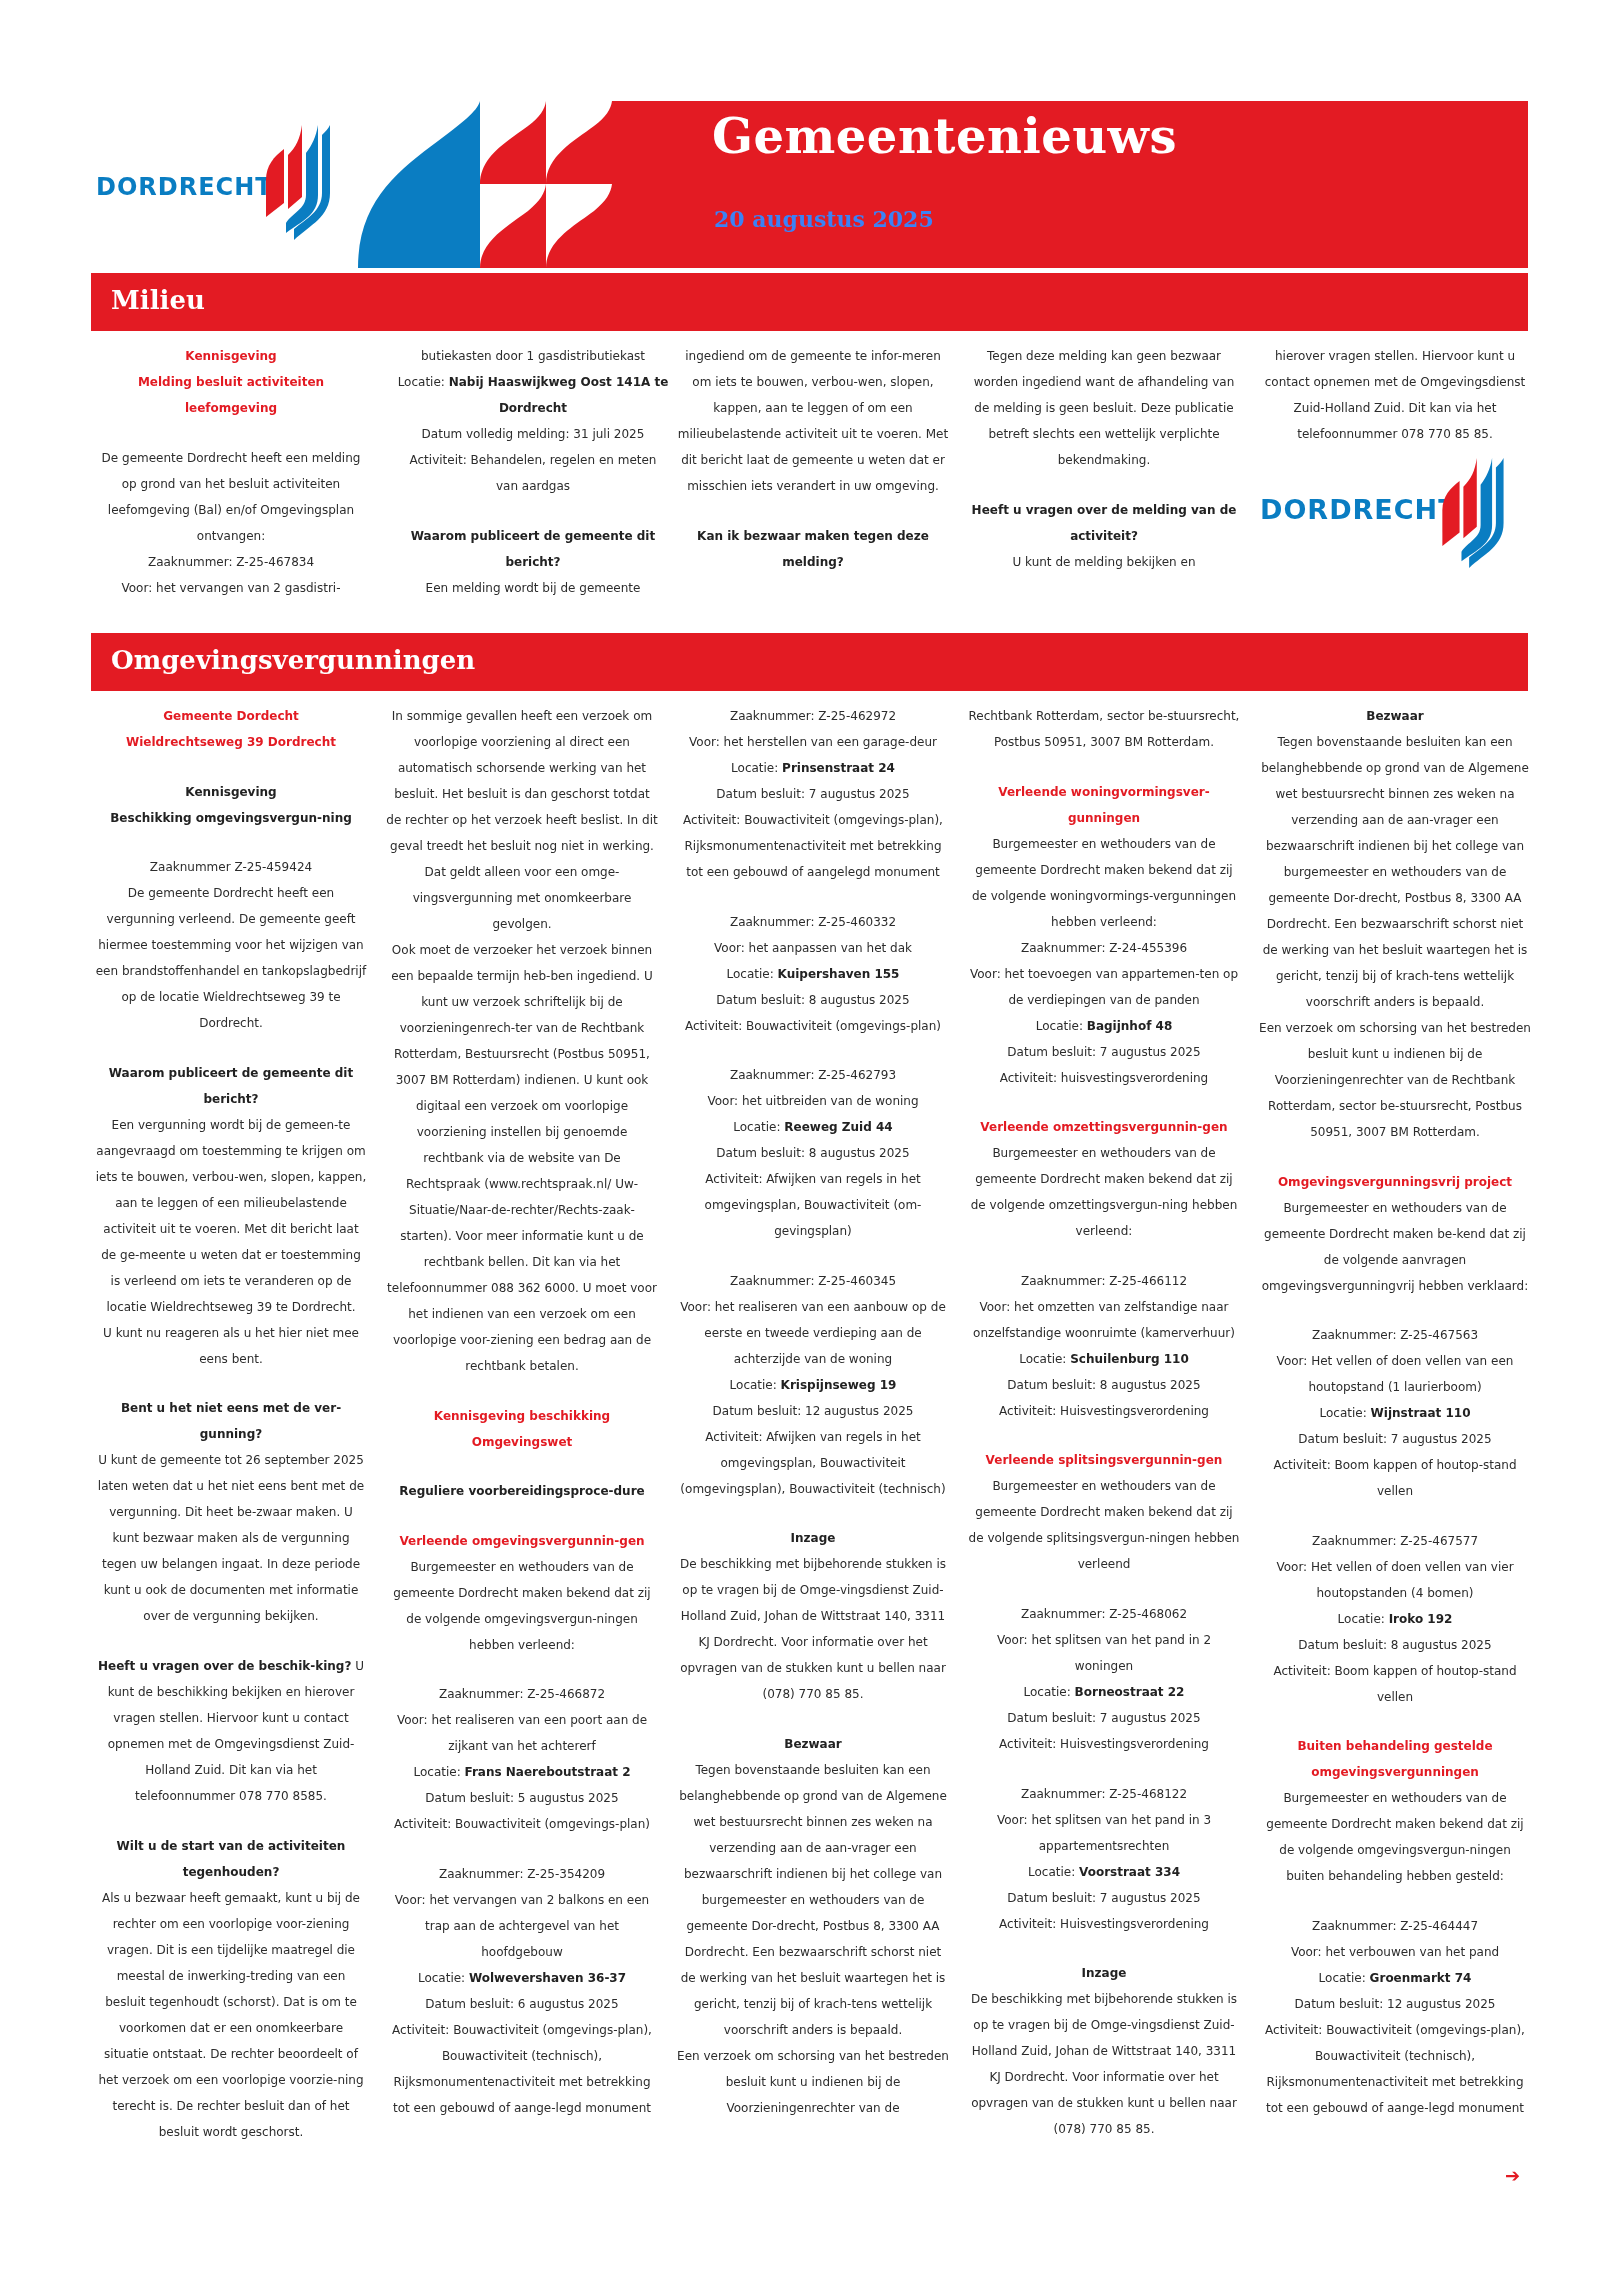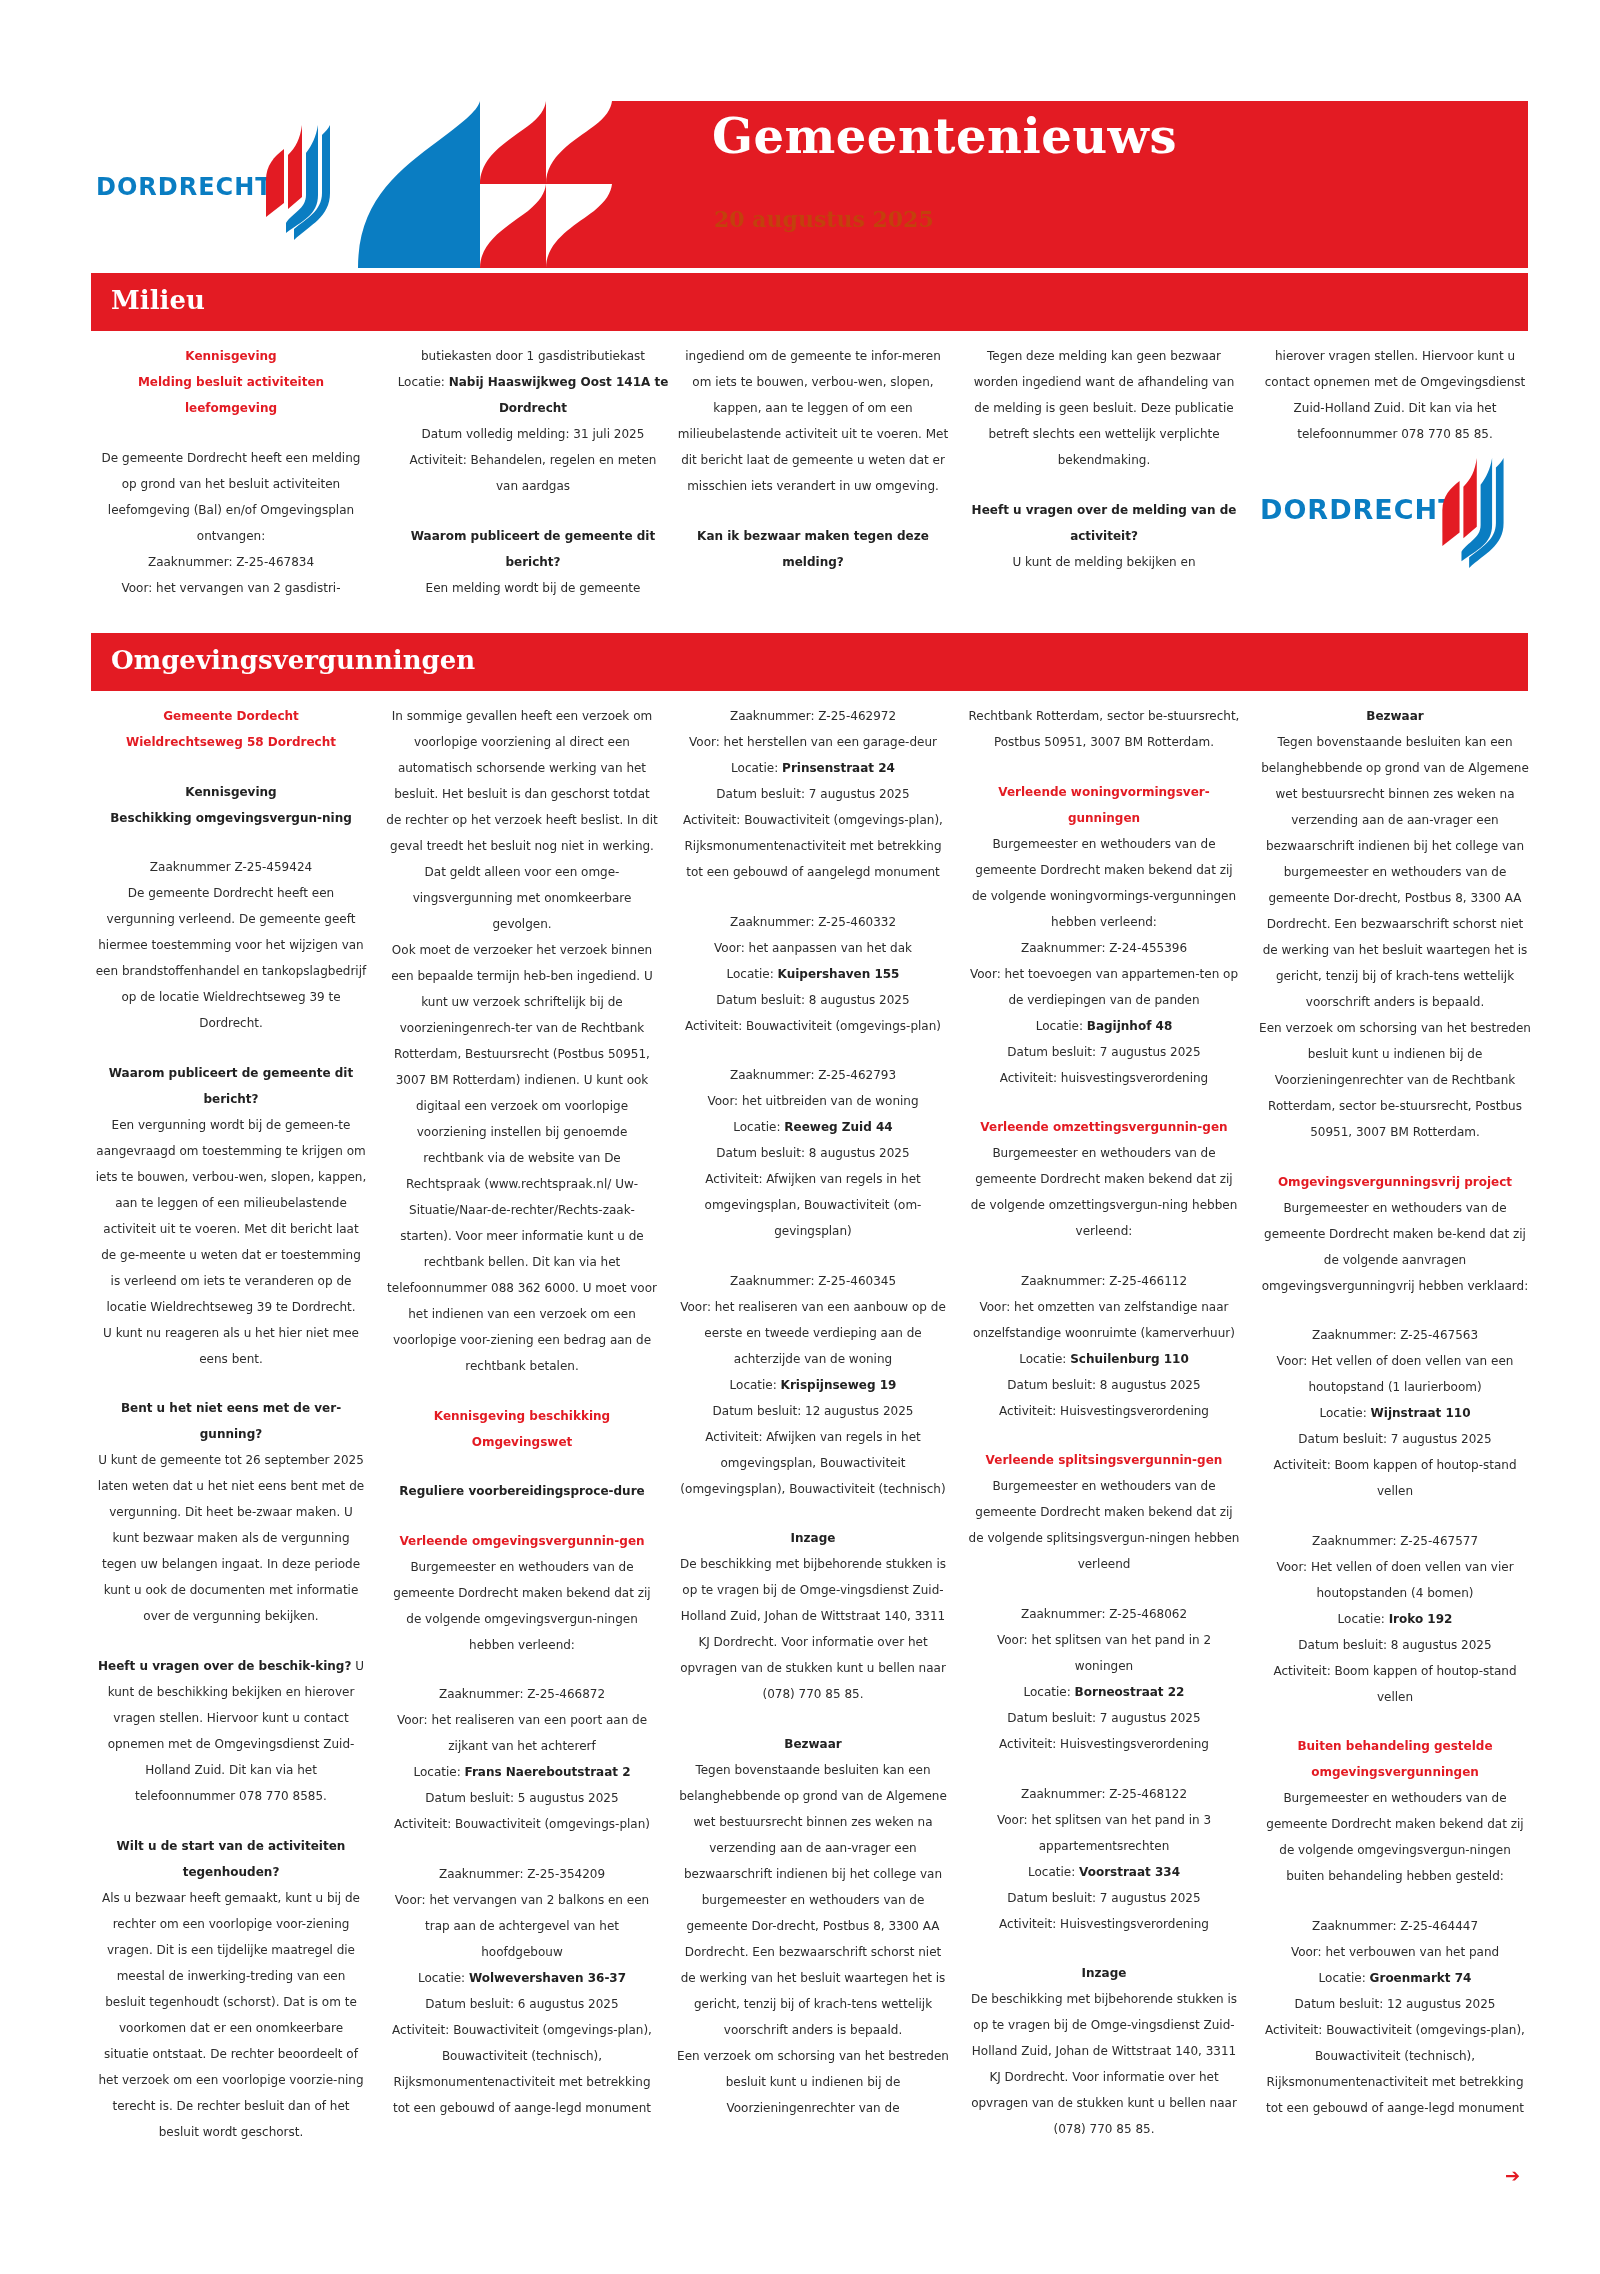--- a/index.html
+++ b/index.html
@@ -9,21 +9,21 @@
   .page-number { position: absolute; left: 1511px; top: 103px; font-size: 11px; font-weight: bold; color: #e31b23; }
 
   
   .logo-small { position: absolute; left: 96px; top: 125px; width: 255px; height: 115px; }
   .logo-small .wordmark { position: absolute; left: 0; top: 48px; font-family: "DejaVu Sans", sans-serif; font-weight: bold; font-size: 24px; letter-spacing: 1px; color: #0a7dc2; }
   .logo-small svg { position: absolute; left: 166px; top: 0; }
 
   .masthead-art { position: absolute; left: 358px; top: 101px; }
   .masthead-bar { position: absolute; left: 688px; top: 101px; width: 840px; height: 167px; background: #e31b23; }
   .masthead-title { position: absolute; left: 712px; top: 108px; font-family: "DejaVu Serif", serif; font-weight: bold; font-size: 48px; color: #ffffff; letter-spacing: 0.5px; }
-  .masthead-date { position: absolute; left: 714px; top: 206px; font-family: "DejaVu Serif", serif; font-weight: bold; font-size: 22px; color: #c2410c; }
+  .masthead-date { position: absolute; left: 714px; top: 206px; font-family: "DejaVu Serif", serif; font-weight: bold; font-size: 22px; color: #3b82f6; }
 
   
   .section-header { position: absolute; left: 91px; width: 1437px; height: 58px; background: #e31b23; }
   .section-header .label { position: absolute; left: 20px; top: 12px; font-family: "DejaVu Serif", serif; font-weight: bold; font-size: 26px; color: #ffffff; }
   #milieu-header { top: 273px; }
   #omg-header { top: 633px; }
 
   
   .col { position: absolute; width: 272px; font-size: 12px; line-height: 26px; color: #2c2c2c; white-space: pre-line; text-align: center; }
   .col p { margin: 0; }
@@ -96,21 +96,21 @@
     <path d="M26 30 C34 22 38 14 40 0 L40 72 L26 84 Z" fill="#e31b23"></path>
     <path d="M44 28 C50 20 54 12 56 0 L56 70 C56 90 40 96 24 108 L24 98 C30 88 44 84 44 70 Z" fill="#0a7dc2"></path>
     <path d="M60 10 C64 6 66 4 68 0 L68 68 C68 92 48 100 32 115 L32 104 C44 94 60 86 60 68 Z" fill="#0a7dc2"></path>
   </svg>
 </div>
 
 <div class="section-header" id="omg-header">
   <span class="label">Omgevingsvergunningen</span>
 </div>
 <div class="col" id="o1"><p class="red">Gemeente Dordecht
-Wieldrechtseweg 58 Dordrecht</p><p class="gap"></p><p class="bold">Kennisgeving
+Wieldrechtseweg 39 Dordrecht</p><p class="gap"></p><p class="bold">Kennisgeving
 Beschikking omgevingsvergun-ning</p><p class="gap"></p><p>Zaaknummer Z-25-459424
 De gemeente Dordrecht heeft een vergunning verleend. De gemeente geeft hiermee toestemming voor het wijzigen van een brandstoffenhandel en tankopslagbedrijf op de locatie Wieldrechtseweg 39 te Dordrecht.</p><p class="gap"></p><p class="bold">Waarom publiceert de gemeente dit bericht?</p><p>Een vergunning wordt bij de gemeen-te aangevraagd om toestemming te krijgen om iets te bouwen, verbou-wen, slopen, kappen, aan te leggen of een milieubelastende activiteit uit te voeren. Met dit bericht laat de ge-meente u weten dat er toestemming is verleend om iets te veranderen op de locatie Wieldrechtseweg 39 te Dordrecht.
 U kunt nu reageren als u het hier niet mee eens bent.</p><p class="gap"></p><p class="bold">Bent u het niet eens met de ver-gunning?</p><p>U kunt de gemeente tot 26 september 2025 laten weten dat u het niet eens bent met de vergunning. Dit heet be-zwaar maken. U kunt bezwaar maken als de vergunning tegen uw belangen ingaat. In deze periode kunt u ook de documenten met informatie over de vergunning bekijken.</p><p class="gap"></p><p><span class="bold">Heeft u vragen over de beschik-king?</span><span> U kunt de beschikking bekijken en hierover vragen stellen. Hiervoor kunt u contact opnemen met de Omgevingsdienst Zuid-Holland Zuid. Dit kan via het telefoonnummer 078 770 8585.</span></p><p class="gap"></p><p class="bold">Wilt u de start van de activiteiten tegenhouden?</p><p>Als u bezwaar heeft gemaakt, kunt u bij de rechter om een voorlopige voor-ziening vragen. Dit is een tijdelijke maatregel die meestal de inwerking-treding van een besluit tegenhoudt (schorst). Dat is om te voorkomen dat er een onomkeerbare situatie ontstaat. De rechter beoordeelt of het verzoek om een voorlopige voorzie-ning terecht is. De rechter besluit dan of het besluit wordt geschorst.</p></div>
 <div class="col" id="o2"><p>In sommige gevallen heeft een verzoek om voorlopige voorziening al direct een automatisch schorsende werking van het besluit. Het besluit is dan geschorst totdat de rechter op het verzoek heeft beslist. In dit geval treedt het besluit nog niet in werking. Dat geldt alleen voor een omge-vingsvergunning met onomkeerbare gevolgen.
 Ook moet de verzoeker het verzoek binnen een bepaalde termijn heb-ben ingediend. U kunt uw verzoek schriftelijk bij de voorzieningenrech-ter van de Rechtbank Rotterdam, Bestuursrecht (Postbus 50951, 3007 BM Rotterdam) indienen. U kunt ook digitaal een verzoek om voorlopige voorziening instellen bij genoemde rechtbank via de website van De Rechtspraak (www.rechtspraak.nl/ Uw-Situatie/Naar-de-rechter/Rechts-zaak-starten). Voor meer informatie kunt u de rechtbank bellen. Dit kan via het telefoonnummer 088 362 6000. U moet voor het indienen van een verzoek om een voorlopige voor-ziening een bedrag aan de rechtbank betalen.</p><p class="gap"></p><p class="red">Kennisgeving beschikking Omgevingswet</p><p class="gap"></p><p class="bold">Reguliere voorbereidingsproce-dure</p><p class="gap"></p><p class="red">Verleende omgevingsvergunnin-gen</p><p>Burgemeester en wethouders van de gemeente Dordrecht maken bekend dat zij de volgende omgevingsvergun-ningen hebben verleend:</p><p class="gap"></p><p>Zaaknummer: Z-25-466872
 Voor: het realiseren van een poort aan de zijkant van het achtererf</p><p><span>Locatie: </span><span class="bold">Frans Naereboutstraat 2</span></p><p>Datum besluit: 5 augustus 2025
 Activiteit: Bouwactiviteit (omgevings-plan)</p><p class="gap"></p><p>Zaaknummer: Z-25-354209
 Voor: het vervangen van 2 balkons en een trap aan de achtergevel van het hoofdgebouw</p><p><span>Locatie: </span><span class="bold">Wolwevershaven 36-37</span></p><p>Datum besluit: 6 augustus 2025
 Activiteit: Bouwactiviteit (omgevings-plan), Bouwactiviteit (technisch), Rijksmonumentenactiviteit met betrekking tot een gebouwd of aange-legd monument</p></div>
 <div class="col" id="o3"><p>Zaaknummer: Z-25-462972

